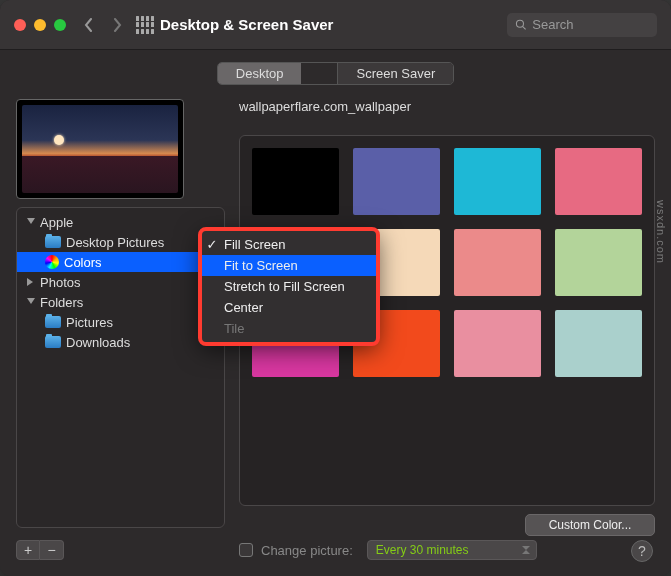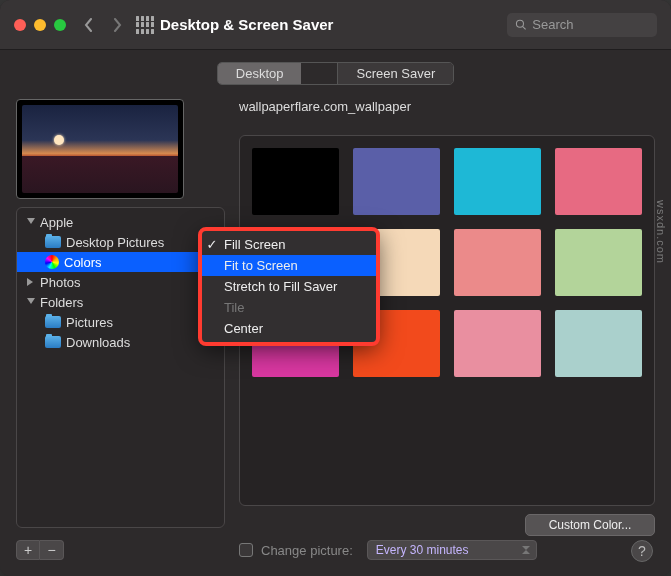--- a/index.html
+++ b/index.html
@@ -56,21 +56,21 @@
   .wp-name { color: #ddd; font-size: 13px; margin-bottom: 20px; height: 16px; }
   .swatch-area { flex: 1; background: #262324; border: 1px solid #4a4748; border-radius: 6px; padding: 12px; overflow: auto; }
   .swatch-grid { display: grid; grid-template-columns: repeat(4, 1fr); gap: 14px; }
   .swatch { aspect-ratio: 1.3/1; border-radius: 2px; }
 
   .custom-color { margin-top: 8px; align-self: flex-end; background: #565354; border: 1px solid #6a6768; border-radius: 5px; padding: 3px 14px; font-size: 12px; color: #eee; width: 130px; text-align: center; }
 
   .bottom-row { display: flex; align-items: center; gap: 8px; margin-top: 4px; }
   .checkbox { width: 14px; height: 14px; border: 1px solid #777; border-radius: 3px; background: #3a3738; flex-shrink:0; }
   .lbl { color: #888; font-size: 13px; }
-  .interval { background: #4a4748; border: 1px solid #5a5758; border-radius: 4px; padding: 2px 20px 2px 8px; font-size: 12px; color: #c4b5fd; width: 170px; position: relative; margin-left: 6px; }
+  .interval { background: #4a4748; border: 1px solid #5a5758; border-radius: 4px; padding: 2px 20px 2px 8px; font-size: 12px; color: #84cc16; width: 170px; position: relative; margin-left: 6px; }
   .interval::after { content:''; position:absolute; right:6px; top:50%; width:0; height:0; border-left:4px solid transparent; border-right:4px solid transparent; border-top:4px solid #777; border-bottom:4px solid #777; transform: translateY(-50%); }
 
   .dropdown { position: absolute; top: 134px; left: 200px; width: 178px; background: #322f30; border-radius: 6px; box-shadow: 0 6px 24px rgba(0,0,0,0.6); padding: 5px 0; z-index: 10; outline: 4px solid #ff3b30; outline-offset: -2px; }
   .dd-item { display: flex; align-items: center; gap: 6px; padding: 3px 10px 3px 6px; font-size: 13px; color: #eee; }
   .dd-item.sel { background: #0a60ff; }
   .dd-item.disabled { color: #777; }
   .check { width: 12px; text-align: center; }
 
   .help { position: absolute; bottom: 14px; right: 18px; width: 22px; height: 22px; border-radius: 50%; background: #4a4748; border: 1px solid #666; color: #bbb; display:flex; align-items:center; justify-content:center; font-size:14px; }
 
@@ -208,29 +208,29 @@
         <div class="dd-item">
           <span class="check">✓</span>
           <span>Fill Screen</span>
         </div>
         <div class="dd-item sel">
           <span class="check"></span>
           <span>Fit to Screen</span>
         </div>
         <div class="dd-item">
           <span class="check"></span>
-          <span>Stretch to Fill Saver</span>
+          <span>Stretch to Fill Screen</span>
+        </div>
+        <div class="dd-item">
+          <span class="check"></span>
+          <span>Center</span>
         </div>
         <div class="dd-item disabled">
           <span class="check"></span>
           <span>Tile</span>
-        </div>
-        <div class="dd-item">
-          <span class="check"></span>
-          <span>Center</span>
         </div>
       </div>
 
     <div class="help">?</div>
   </div>
 </div>
 
 <span class="watermark">wsxdn.com</span>
 
 </body></html>

